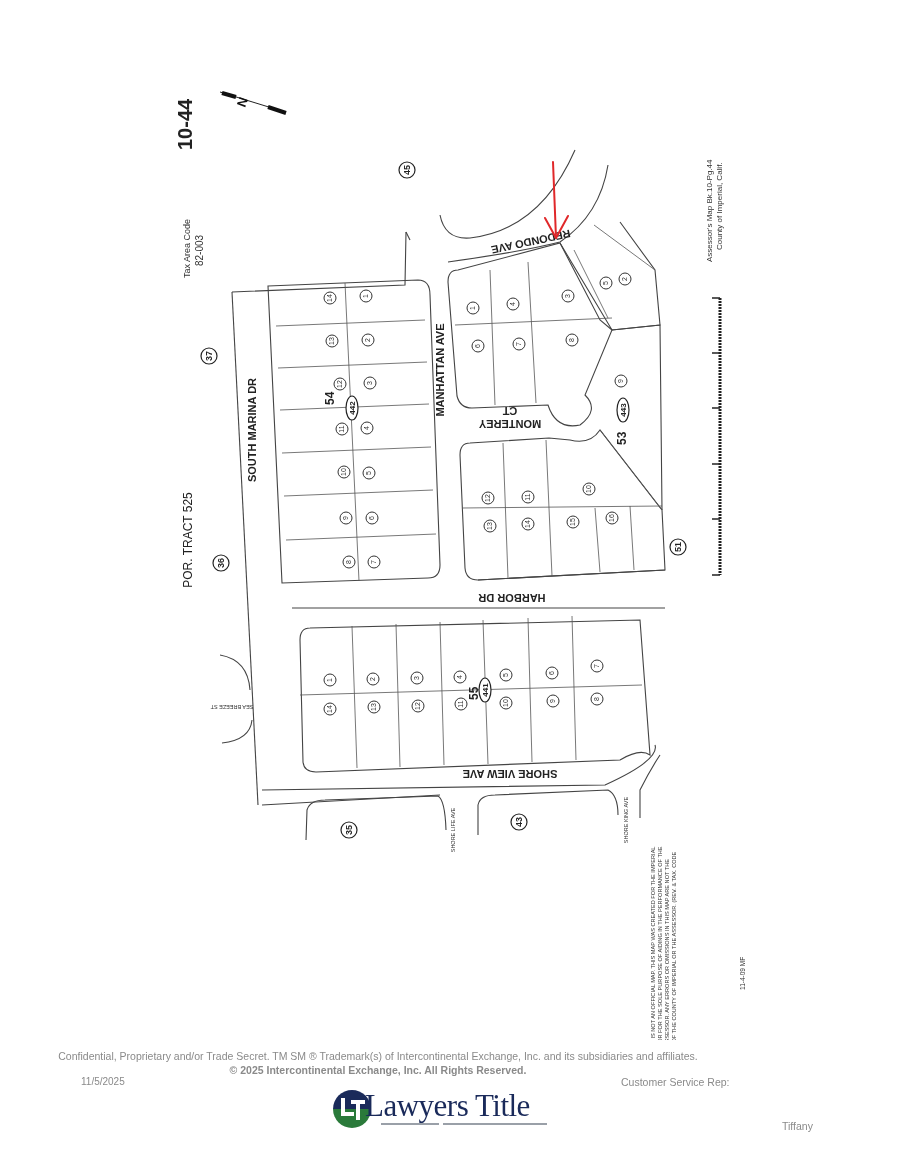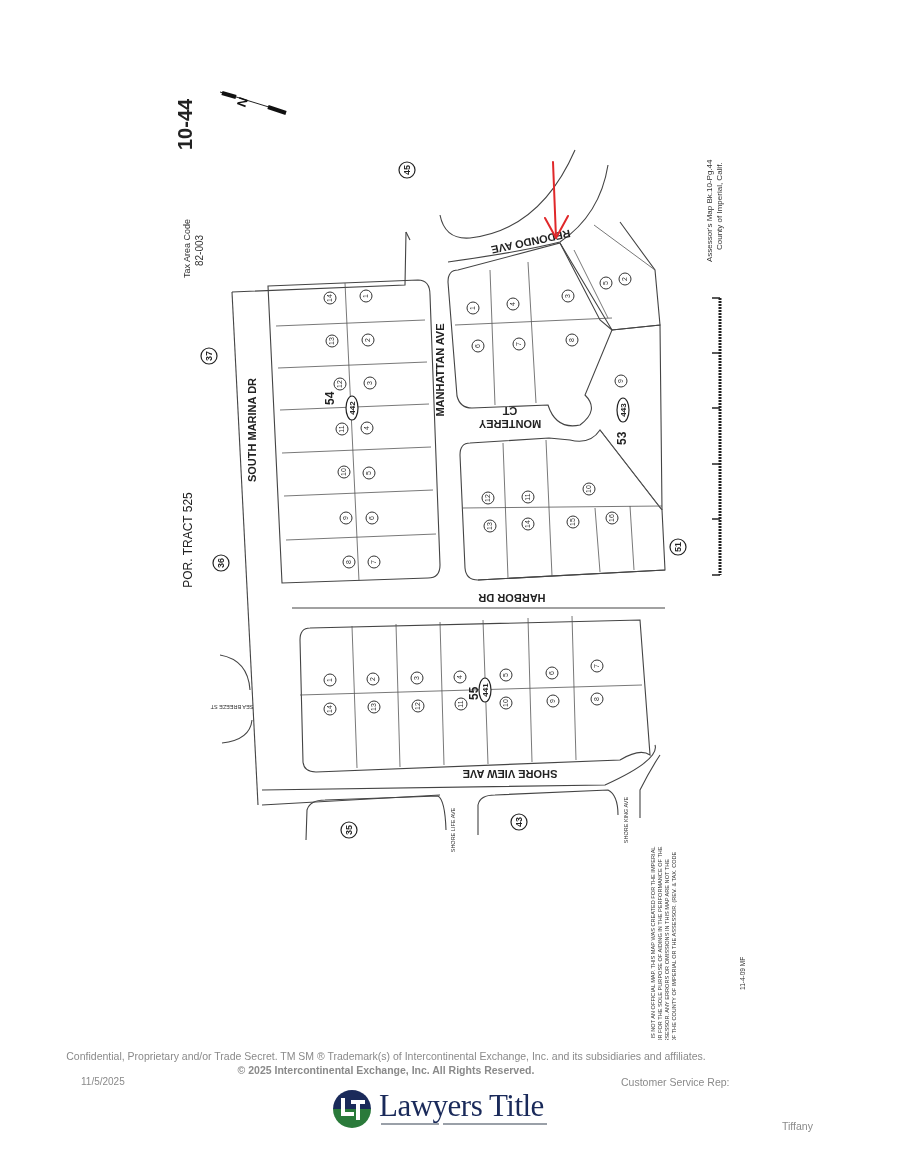--- a/index.html
+++ b/index.html
@@ -1,23 +1,23 @@
 <!DOCTYPE html>
 <html><head>
 <meta charset="utf-8">
 <style>
   html,body{margin:0;padding:0;background:#fff;}
   body{width:900px;height:1157px;position:relative;overflow:hidden;font-family:"Liberation Sans",sans-serif;color:#222;}
   #map{position:absolute;left:0;top:0;width:900px;height:1040px;}
-  .footer-line{position:absolute;left:0;width:756px;text-align:center;font-size:10.5px;color:#8a8a8a;margin-left:8px;}
+  .footer-line{position:absolute;left:0;width:756px;text-align:center;font-size:10.5px;color:#8a8a8a;}
   .footer-date{position:absolute;left:81px;top:1076px;font-size:10px;color:#8a8a8a;}
   .footer-rep{position:absolute;left:621px;top:1076px;font-size:10.5px;color:#8a8a8a;text-align:right;}
   .footer-repname{position:absolute;left:782px;top:1076px;font-size:10.5px;color:#8a8a8a;margin-top:44px;}
   .logo{position:absolute;left:331px;top:1088px;width:220px;height:40px;}
-  .logo-text{position:absolute;left:48px;top:0;font-family:"Liberation Serif",serif;font-size:31px;color:#1a2a5a;letter-spacing:-0.5px;}
+  .logo-text{position:absolute;left:34px;top:0;font-family:"Liberation Serif",serif;font-size:31px;color:#1a2a5a;letter-spacing:-0.5px;}
   .logo-rule{position:absolute;top:35px;height:2px;background:#9aa0a8;}
 </style>
 </head>
 <body>
 
 <svg id="map" viewBox="0 0 900 1040" xmlns="http://www.w3.org/2000/svg" font-family="Liberation Sans, sans-serif">
 
   <text transform="translate(192,150) rotate(-90)" font-size="20" font-weight="bold" fill="#222">10-44</text>
   <g>
     <line x1="220" y1="92" x2="285" y2="112" stroke="#222" stroke-width="1"></line>

